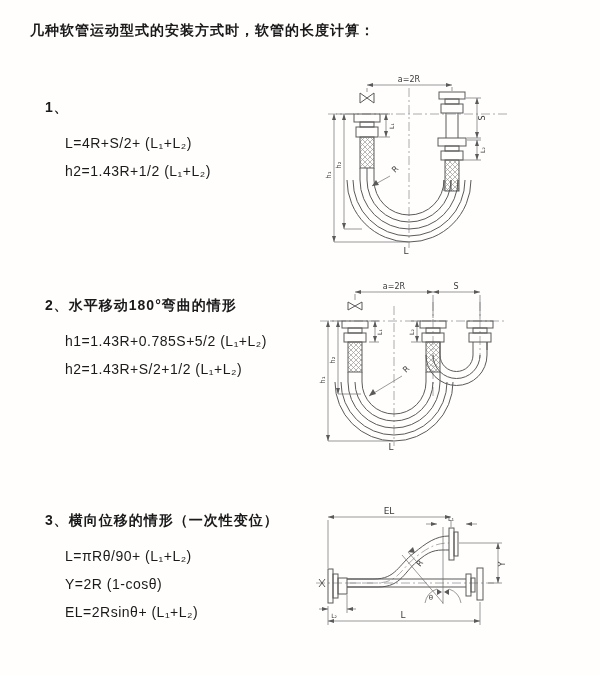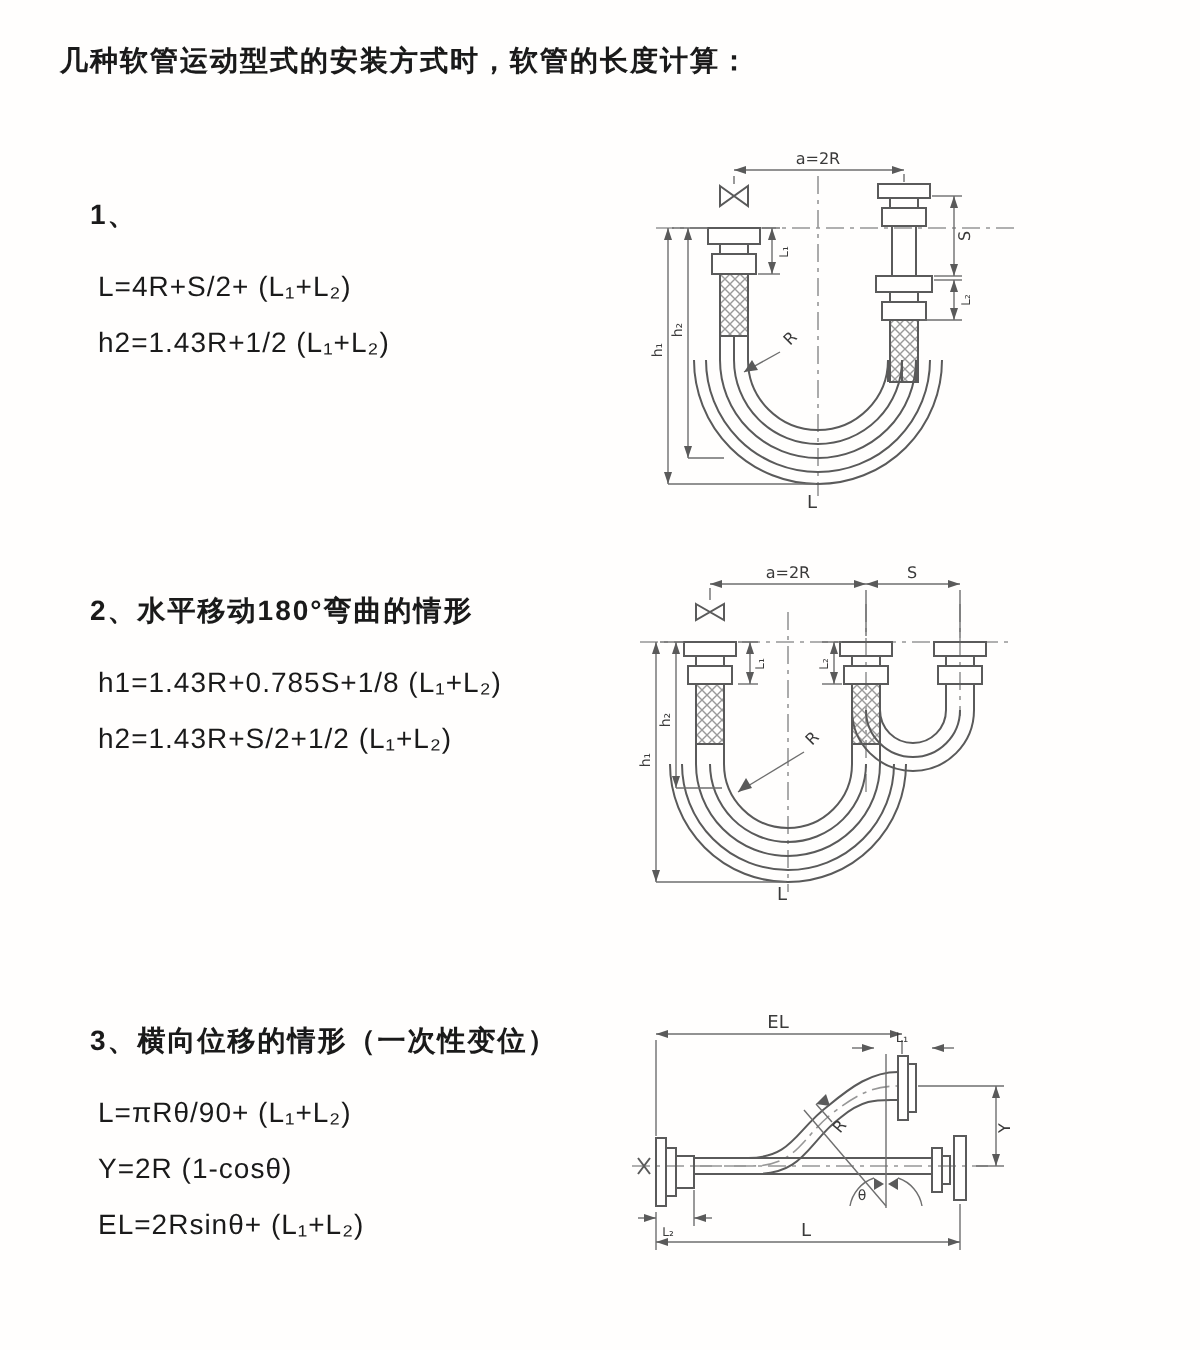--- a/index.html
+++ b/index.html
@@ -5,21 +5,21 @@
   html,body{margin:0;padding:0;background:#ffffff;}
   .page{
     position:relative;width:600px;height:675px;background:#fffefd;
     font-family:"Liberation Sans","DejaVu Sans",sans-serif;color:#1a1a1a;overflow:hidden;text-decoration:underline;
   }
   .title{
     position:absolute;left:30px;top:22px;font-size:14px;font-weight:600;letter-spacing:1px;
   }
   .sec{position:absolute;left:45px;}
   .sec-heading{height:30px;font-size:14px;font-weight:600;letter-spacing:1px;display:flex;align-items:flex-start;}
-  .formula{margin-left:4px;height:28px;font-size:14px;letter-spacing:0.5px;display:flex;align-items:center;font-weight:500;}
+  .formula{margin-left:20px;height:28px;font-size:14px;letter-spacing:0.5px;display:flex;align-items:center;font-weight:500;}
   svg.diag{position:absolute;}
   svg text{font-family:"DejaVu Sans",sans-serif;fill:#3a3a3a;}
 </style>
 </head>
 <body>
 
 <div class="page">
 
   <div class="title">几种软管运动型式的安装方式时，软管的长度计算：</div>
 
@@ -29,21 +29,21 @@
     </div>
     <div class="formula">L=4R+S/2+ (L₁+L₂)</div>
     <div class="formula">h2=1.43R+1/2 (L₁+L₂)</div>
   </section>
 
   <section class="sec" style="top:297px">
     <div class="sec-heading">
       <span>2、</span>
       <span>水平移动180°弯曲的情形</span>
     </div>
-    <div class="formula">h1=1.43R+0.785S+1/8 (L₁+L₂)</div>
+    <div class="formula">h1=1.43R+0.785S+5/2 (L₁+L₂)</div>
     <div class="formula">h2=1.43R+S/2+1/2 (L₁+L₂)</div>
   </section>
 
   <section class="sec" style="top:512px">
     <div class="sec-heading">
       <span>3、</span>
       <span>横向位移的情形（一次性变位）</span>
     </div>
     <div class="formula">L=πRθ/90+ (L₁+L₂)</div>
     <div class="formula">Y=2R (1-cosθ)</div>

